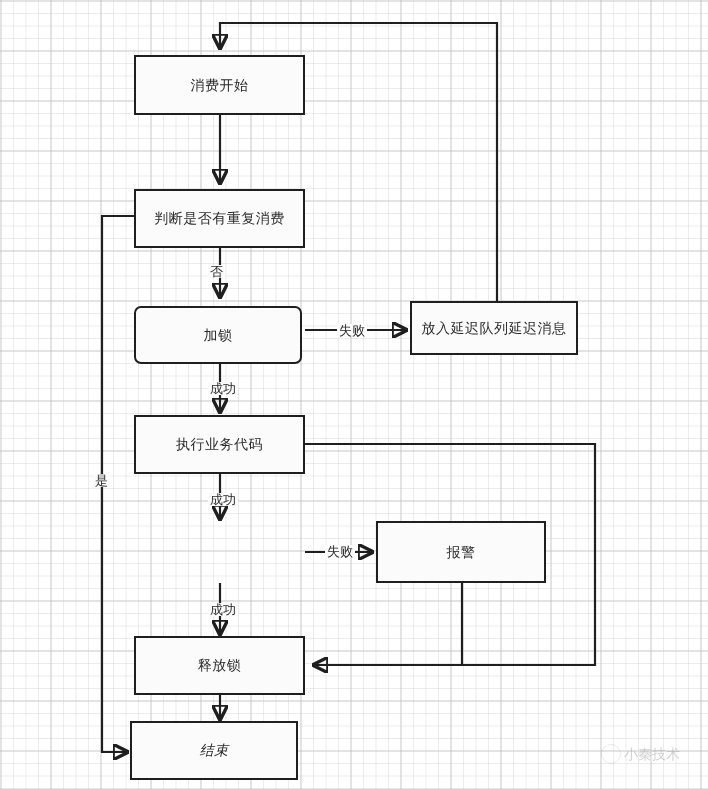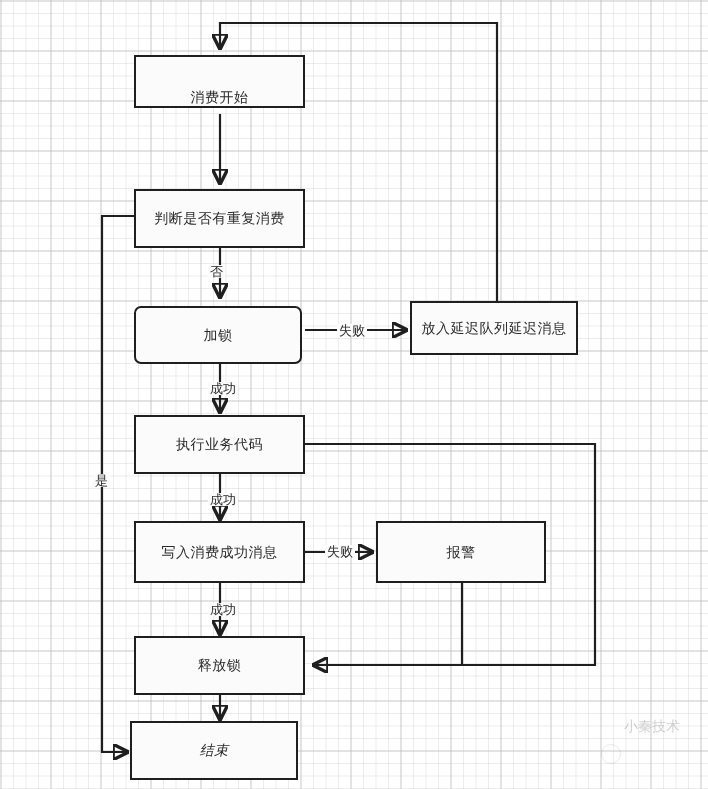--- a/index.html
+++ b/index.html
@@ -115,43 +115,40 @@
 
     <path d="M 305,552 L 372,552" marker-end="url(#arrow)"></path>
 
     <path d="M 220,583 L 220,634" marker-end="url(#arrow)"></path>
 
     <path d="M 462,583 L 462,665"></path>
 
     <path d="M 220,695 L 220,719" marker-end="url(#arrow)"></path>
   </svg>
 
-  <div class="node" style="left:134px; top:55px; width:171px; height:53px;align-items:flex-end;">
+  <div class="node" style="left:134px; top:55px; width:171px; height:60px;">
     <span>消费开始</span>
   </div>
 
   <div class="node" style="left:134px; top:189px; width:171px; height:59px;">
     <span>判断是否有重复消费</span>
   </div>
 
   <div class="node" style="left:134px; top:306px; width:168px; height:58px;border-radius:7px;">
     <span>加锁</span>
   </div>
 
   <div class="node" style="left:134px; top:415px; width:171px; height:59px;">
     <span>执行业务代码</span>
   </div>
 
   <div class="node" style="left:410px; top:301px; width:168px; height:54px;">
     <span>放入延迟队列延迟消息</span>
   </div>
 
-  <div class="node" style="left:134px; top:521px; width:171px; height:62px;">
-    <span>写入消费成功消息</span>
-  </div>
 
   <div class="node" style="left:376px; top:521px; width:170px; height:62px;">
     <span>报警</span>
   </div>
 
   <div class="node" style="left:134px; top:636px; width:171px; height:59px;">
     <span>释放锁</span>
   </div>
 
   <div class="node" style="left:130px; top:721px; width:168px; height:59px;font-style:italic;">
@@ -166,15 +163,15 @@
 
   <div class="edge-label" style="left:208px; top:382px;">成功</div>
 
   <div class="edge-label" style="left:208px; top:493px;">成功</div>
 
   <div class="edge-label" style="left:325px; top:545px;">失败</div>
 
   <div class="edge-label" style="left:208px; top:603px;">成功</div>
 
   <div class="wm-badge" style="left:601px; top:744px;"></div>
-  <div class="wm-logo" style="left:624px; top:718px;">小秦技术</div>
+  <div class="wm-logo" style="left:624px; top:746px;">小秦技术</div>
 
 </div>
 
 </body></html>

